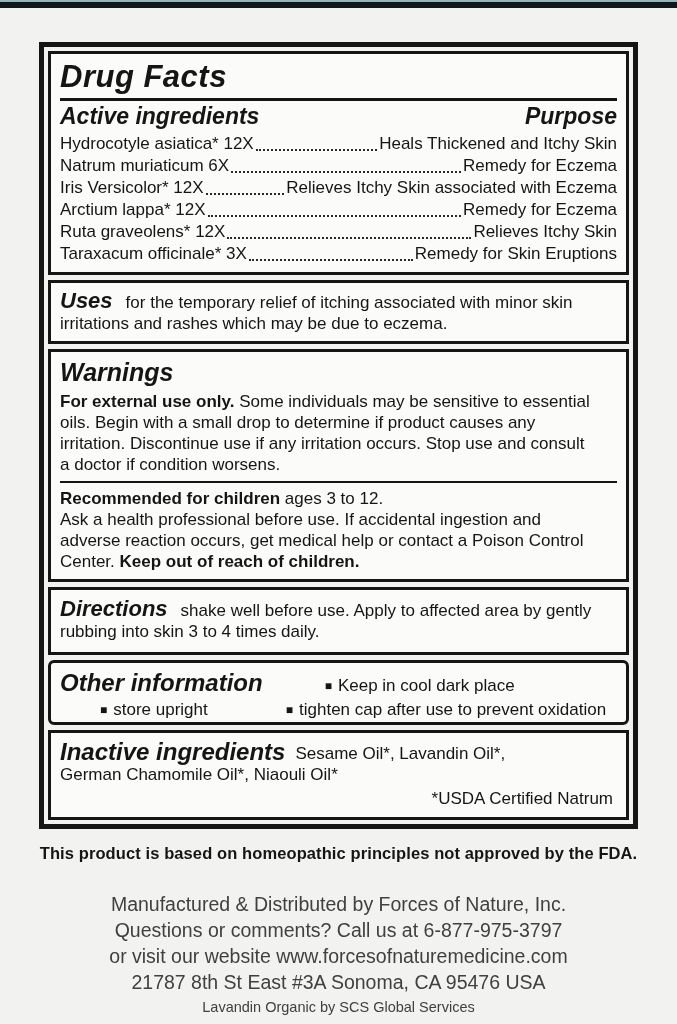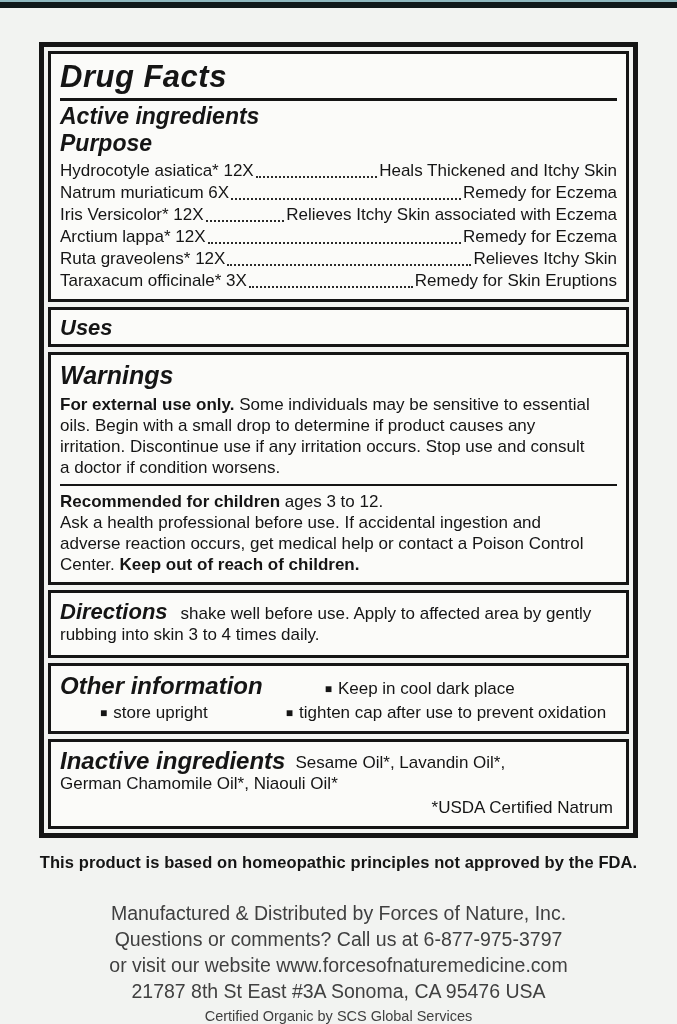--- a/index.html
+++ b/index.html
@@ -33,21 +33,21 @@
     padding:5px 9px 7px 9px;
     margin-bottom:5px;
     overflow:hidden;
   }
   .section:last-child{margin-bottom:0;}
   .df-title{
     font-size:31px;font-weight:bold;font-style:italic;
     letter-spacing:0.5px;line-height:36px;
   }
   .title-rule{border:none;border-top:3px solid var(--ink);margin:3px 0 2px 0;}
-  .ai-header{display:flex;justify-content:space-between;align-items:baseline;margin:2px 0 3px 0;flex-direction:column;}
+  .ai-header{display:flex;justify-content:space-between;align-items:baseline;margin:2px 0 3px 0;}
   .h2{font-size:23px;font-weight:bold;font-style:italic;}
   .ing-row{display:flex;align-items:flex-end;font-size:17px;line-height:22px;}
   .ing-name{white-space:nowrap;}
   .ing-purpose{white-space:nowrap;text-align:right;}
   .leader{flex:1 1 auto;min-width:8px;border-bottom:2px dotted #2a2a2a;margin:0 2px 4px 2px;}
   .inline-h{
     float:left;height:18px;line-height:18px;
     font-size:22px;font-weight:bold;font-style:italic;
     margin-right:13px;
   }
@@ -121,20 +121,21 @@
     </div>
     <div class="ing-row">
       <span class="ing-name">Taraxacum officinale* 3X</span>
       <span class="leader"></span>
       <span class="ing-purpose">Remedy for Skin Eruptions</span>
     </div>
   </div>
 
   <div class="section" style="padding-top:9px;">
     <span class="inline-h">Uses</span>
+    <span class="body-text uses-text">for the temporary relief of itching associated with minor skin irritations and rashes which may be due to eczema.</span>
   </div>
 
   <div class="section">
     <div class="warn-h">Warnings</div>
     <div class="body-text warn-p1">
       <span class="b">For external use only.</span><span> Some individuals may be sensitive to essential oils. Begin with a small drop to determine if product causes any irritation. Discontinue use if any irritation occurs. Stop use and consult a doctor if condition worsens.</span>
     </div>
     <hr class="warn-rule">
     <div class="body-text">
       <span class="b">Recommended for children</span><span> ages 3 to 12.</span>
@@ -142,21 +143,21 @@
     <div class="body-text warn-p3">
       <span>Ask a health professional before use. If accidental ingestion and adverse reaction occurs, get medical help or contact a Poison Control Center. </span><span class="b">Keep out of reach of children.</span>
     </div>
   </div>
 
   <div class="section" style="padding-top:10px;padding-bottom:10px;">
     <span class="inline-h">Directions</span>
     <span class="body-text">shake well before use. Apply to affected area by gently rubbing into skin 3 to 4 times daily.</span>
   </div>
 
-  <div class="section" style="padding-top:7px;padding-bottom:6px;">
+  <div class="section" style="padding-top:7px;padding-bottom:0;border-radius:6px;">
     <div class="oi-row1">
       <span class="oi-h">Other information</span>
       <span class="oi-bullet"><span class="sq">■</span><span>Keep in cool dark place</span></span>
     </div>
     <div class="oi-row2">
       <span class="oi-bullet oi-b1"><span class="sq">■</span><span>store upright</span></span>
       <span class="oi-bullet oi-b2"><span class="sq">■</span><span>tighten cap after use to prevent oxidation</span></span>
     </div>
   </div>
 
@@ -170,14 +171,14 @@
 
 </div>
 
 <div class="fda-note">This product is based on homeopathic principles not approved by the FDA.</div>
 
 <div class="footer">
   <div class="footer-line">Manufactured &amp; Distributed by Forces of Nature, Inc.</div>
   <div class="footer-line">Questions or comments? Call us at 6-877-975-3797</div>
   <div class="footer-line">or visit our website www.forcesofnaturemedicine.com</div>
   <div class="footer-line">21787 8th St East #3A  Sonoma, CA 95476  USA</div>
-  <div class="footer-line small">Certified Organic by SCS Global Services</div>
+  <div class="footer-line small">Lavandin Organic by SCS Global Services</div>
 </div>
 
 </body></html>

